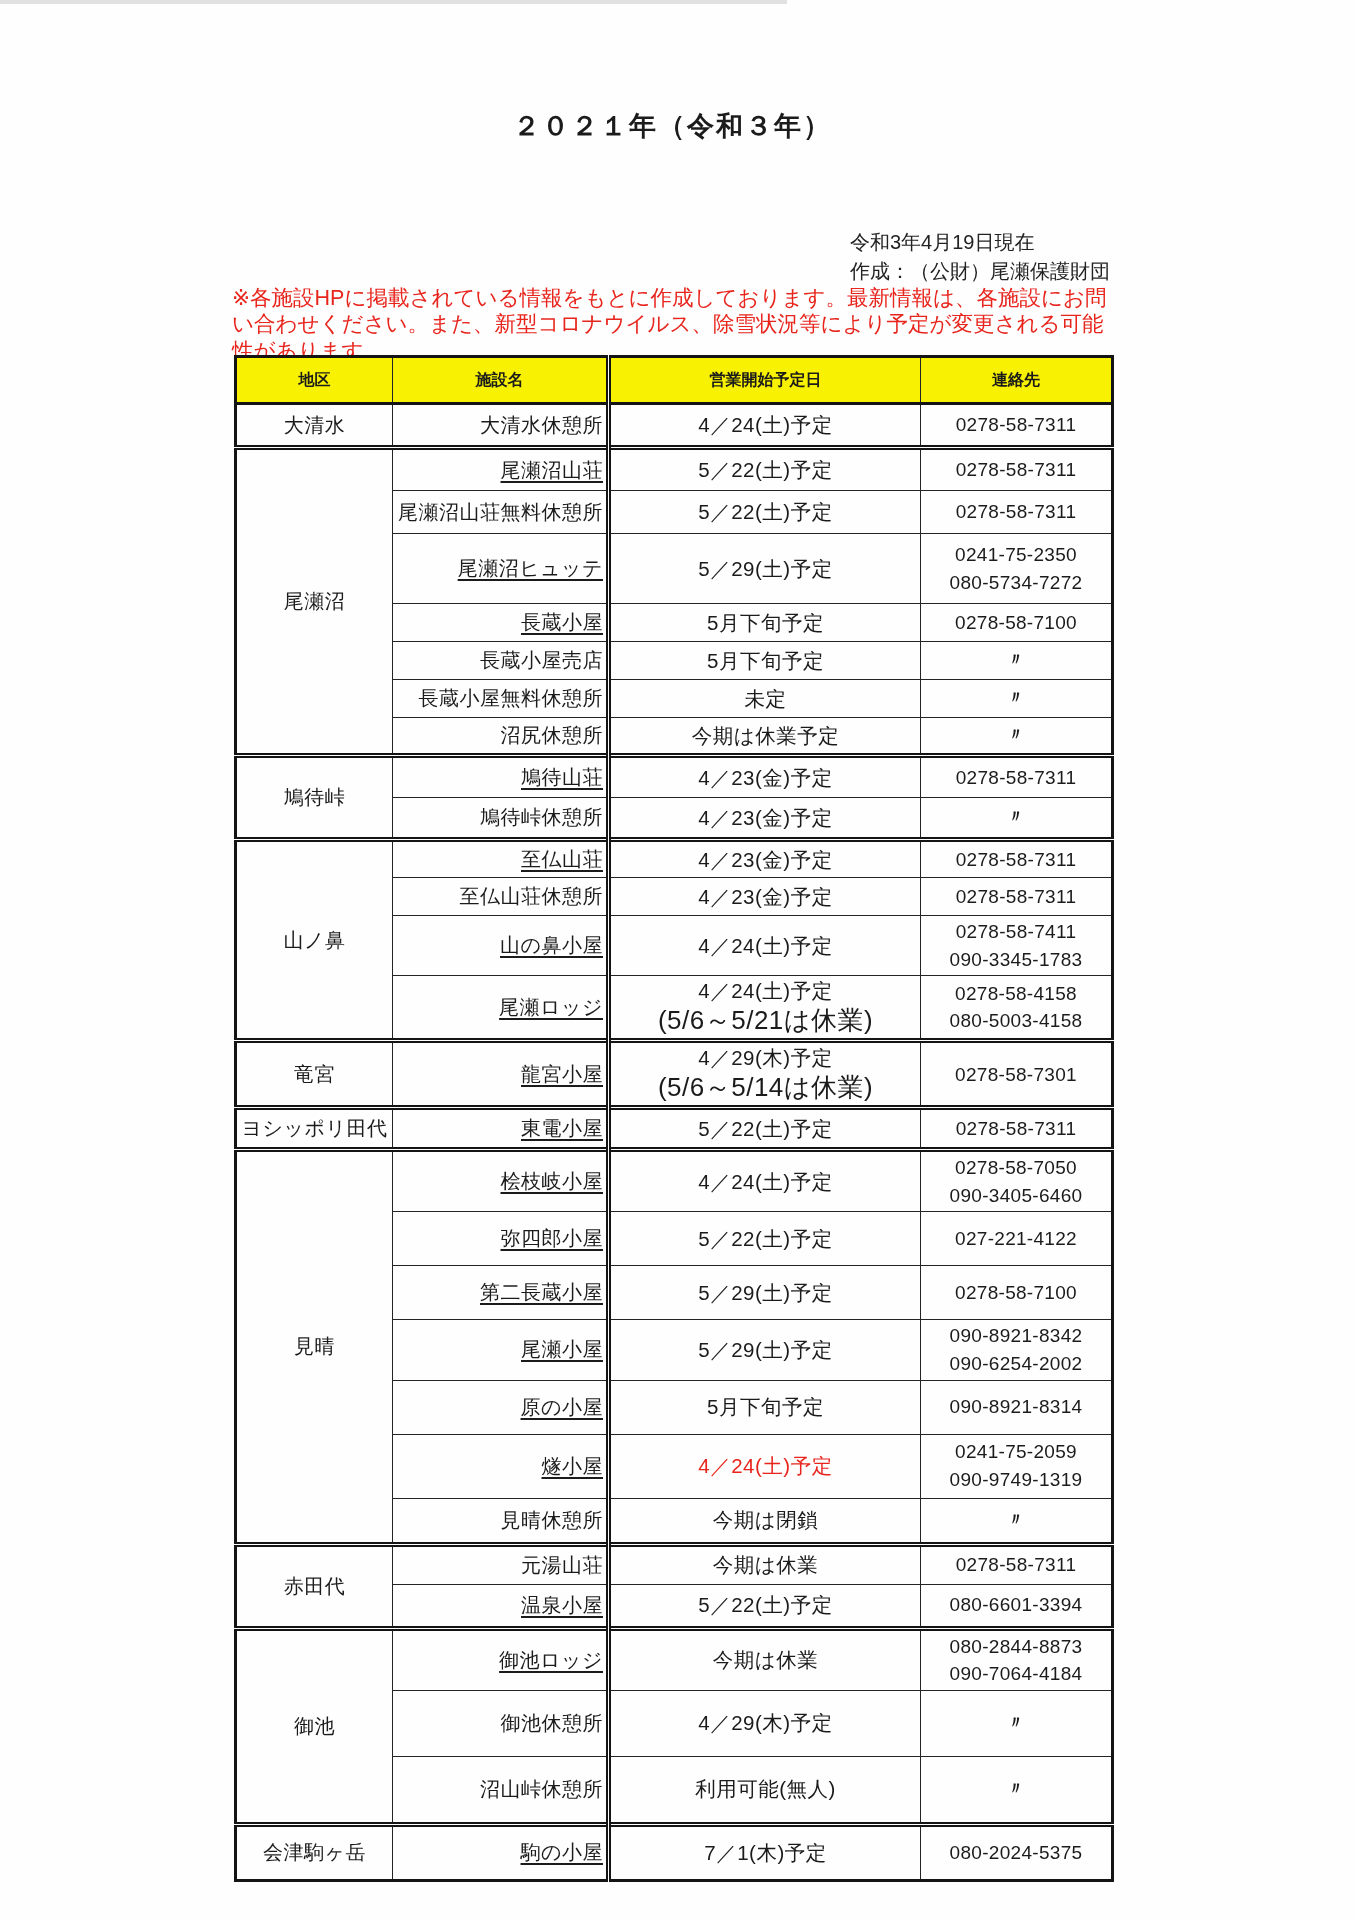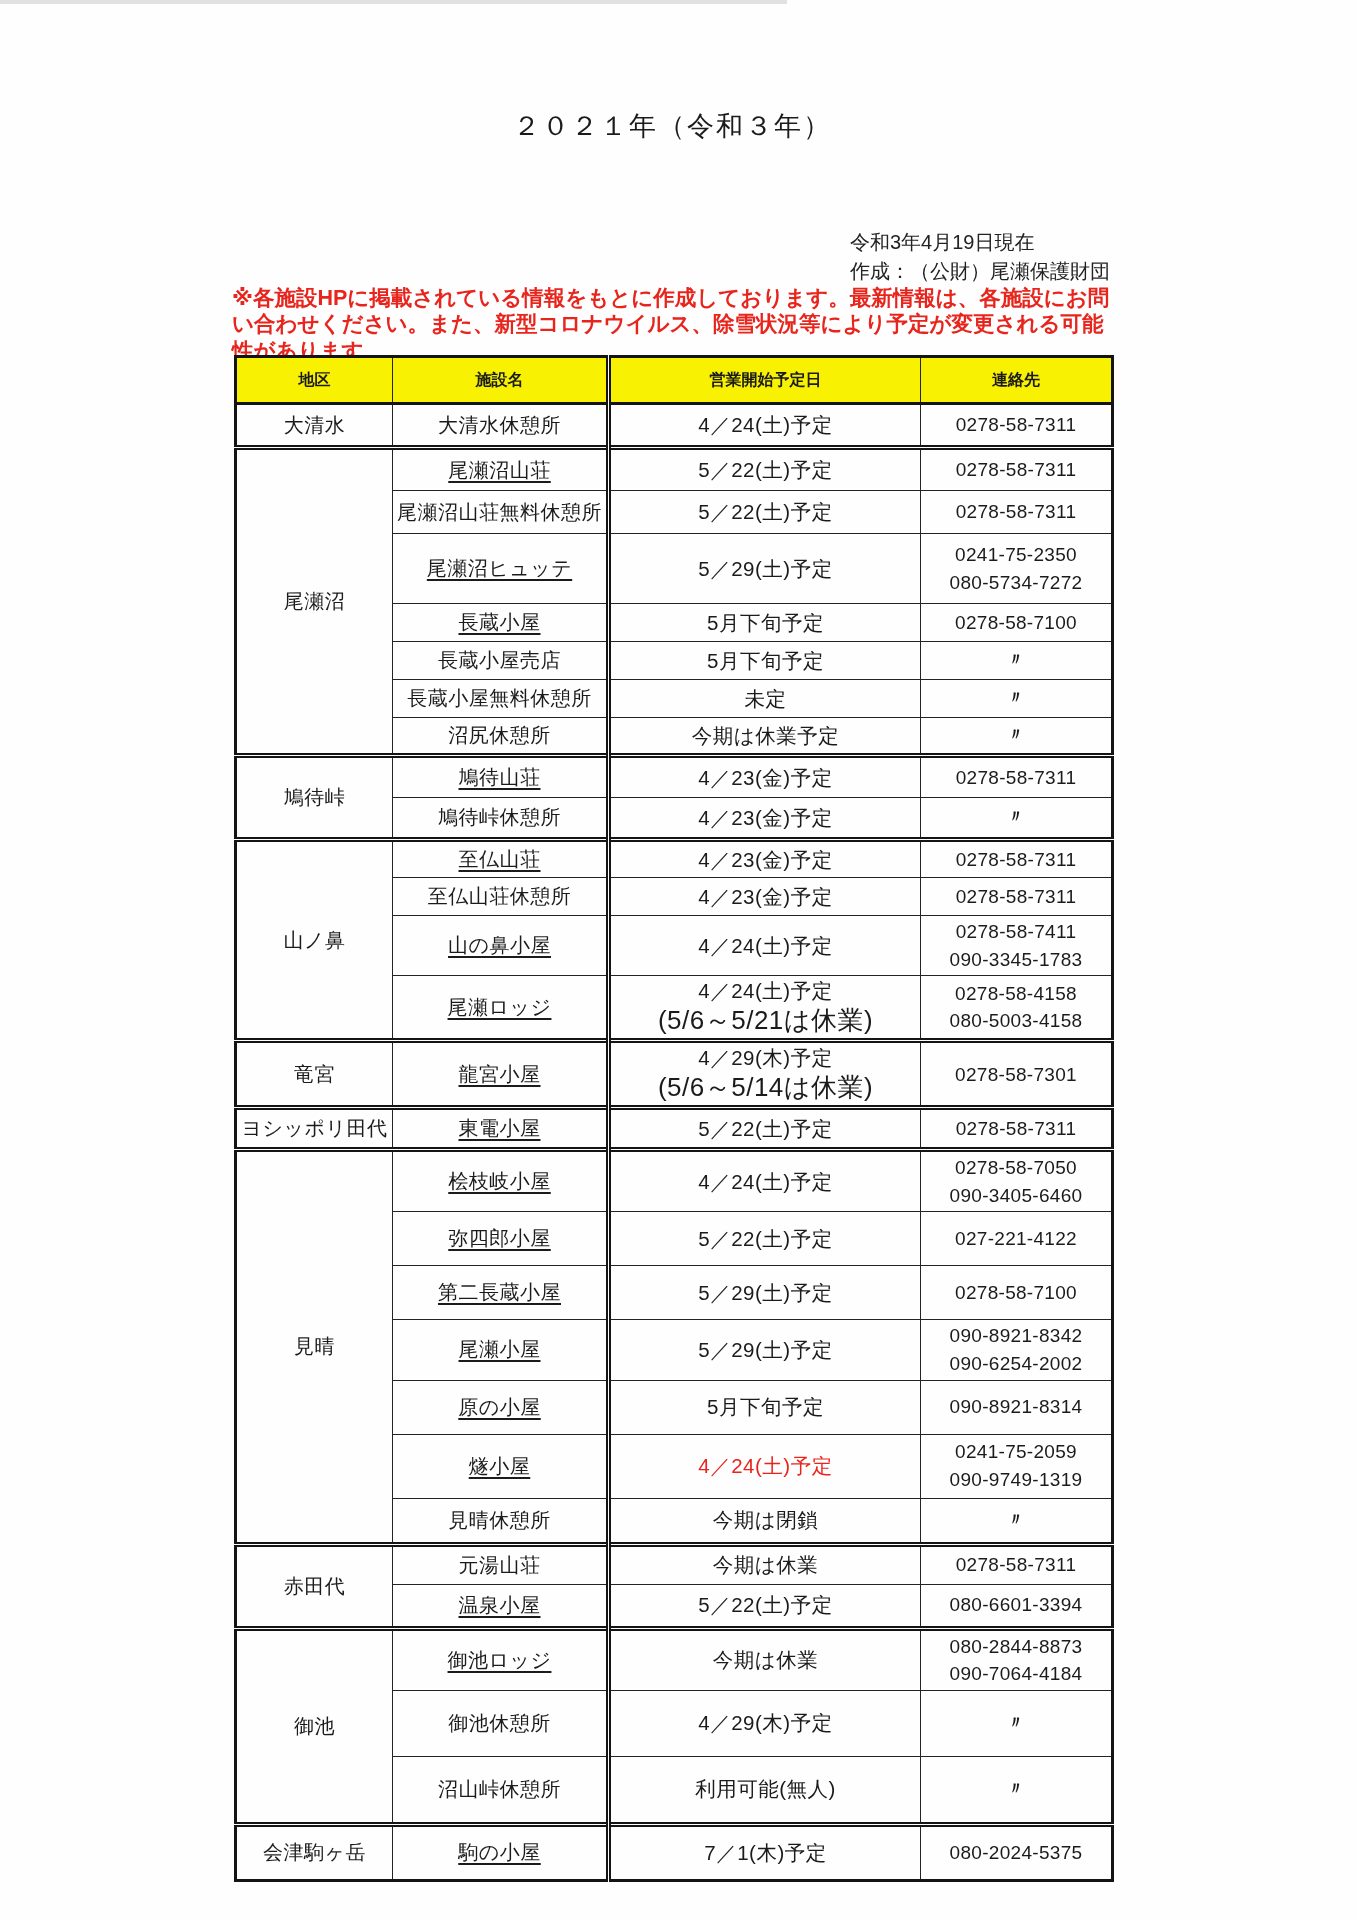--- a/index.html
+++ b/index.html
@@ -5,28 +5,28 @@
   html,body{margin:0;padding:0;}
   body{
     width:1357px;height:1920px;position:relative;overflow:hidden;
     background:#fefefe;color:#1b1b1b;
     font-family:"Liberation Sans","DejaVu Sans",sans-serif;
   }
   
   .scan-edge{position:absolute;top:0;left:0;width:58%;height:4px;background:#c9c9c9;opacity:.55;}
 
   .title-block{position:absolute;top:110px;left:0;width:1345px;text-align:center;line-height:1.2;}
-  .title-l1{font-size:27px;font-weight:400;letter-spacing:2px;}
+  .title-l1{font-size:27px;font-weight:700;letter-spacing:2px;}
   .title-l2{font-size:29px;font-weight:700;margin-top:5px;letter-spacing:1px;}
 
   .meta-block{position:absolute;top:228px;right:247px;text-align:left;font-size:20px;line-height:1.45;color:#222;}
 
   .notice{
     position:absolute;top:285px;left:232px;width:892px;
-    font-size:21.5px;font-weight:700;line-height:1.23;
+    font-size:21.5px;font-weight:400;line-height:1.23;
     color:var(--accent-red,#e8251d);
     word-break:break-all;text-align:left;
   }
 
   table.sheet{
     position:absolute;top:355px;left:234px;width:877px;
     border-collapse:collapse;table-layout:fixed;
     border:3px solid #141414;
   }
   col.c-area{width:157px;}
@@ -41,21 +41,21 @@
   }
   thead th{
     background:var(--header-bg,#f8f202);
     height:40px;font-size:16px;font-weight:600;
     border-bottom:3px solid #141414;
   }
   .dbl-left{border-left:5px double #141414;}
   tr.group-start > td{border-top:5px double #141414;}
 
   .col-area{font-size:20px;letter-spacing:.5px;}
-  .col-facility{font-size:20px;letter-spacing:.5px;}
+  .col-facility{font-size:20px;letter-spacing:.5px;text-align:right;}
   .col-facility.linked span{
     text-decoration:underline;text-underline-offset:4px;text-decoration-thickness:1.5px;
   }
   .col-date{font-size:20.5px;letter-spacing:.5px;line-height:1.25;}
   .col-date.red{color:var(--accent-red,#e8251d);}
   .date-note{font-size:26px;}
   .col-contact{font-size:19px;line-height:1.45;letter-spacing:.3px;}
   .col-contact .ditto{font-size:17px;font-weight:600;}
 </style>
 </head>

